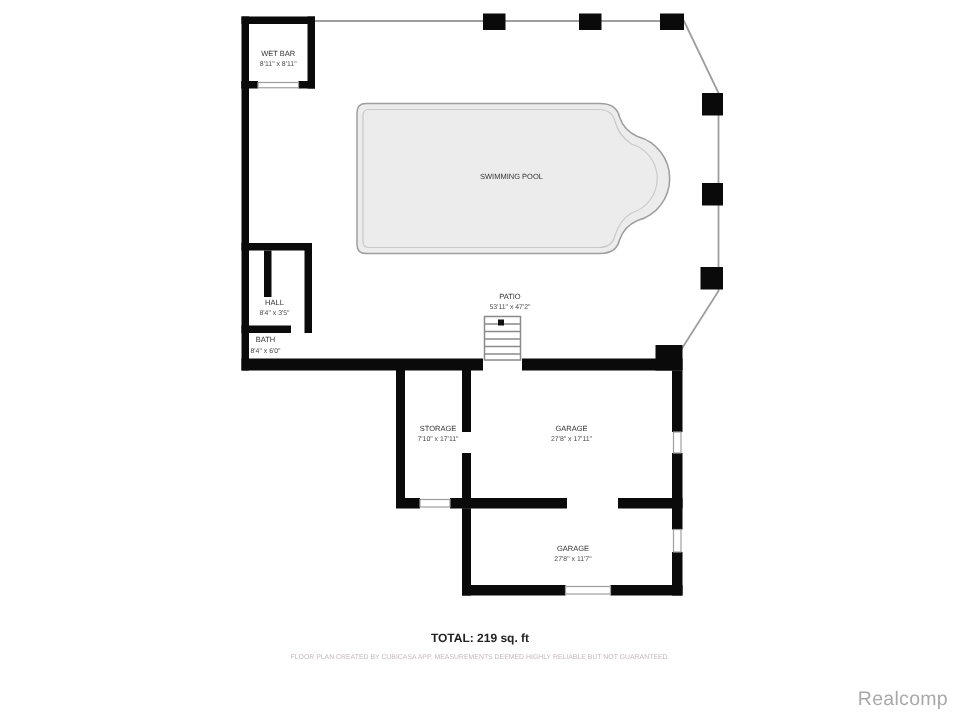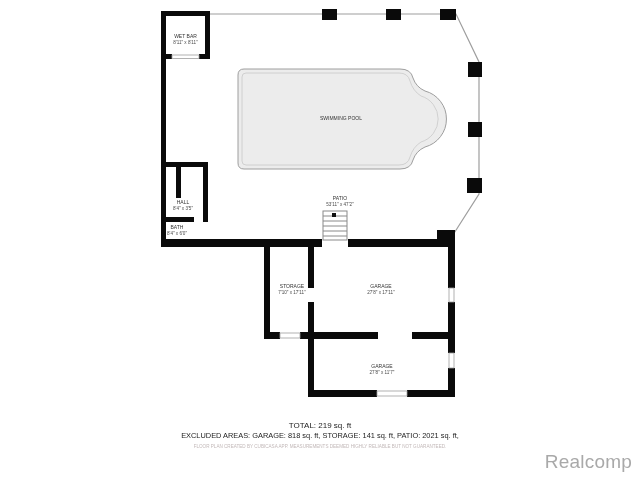--- a/index.html
+++ b/index.html
@@ -11,25 +11,25 @@
   .room-label{
     position:absolute;text-align:center;color:#3a3a3a;
     font-size:5px;line-height:1.35;font-family:"Liberation Sans",sans-serif;
   }
   .room-label .room-name{display:block;font-size:5px;color:#333;}
   .room-label .room-dims{display:block;font-size:4.6px;color:#4a4a4a;}
   #summary{
     position:absolute;left:0;top:421px;width:640px;text-align:center;
     color:#222;
   }
-  #summary .total-line{font-size:8px;font-weight:normal;line-height:1.2;}
+  #summary .total-line{font-size:8px;font-weight:bold;line-height:1.2;}
   #summary .sum-line{font-size:7.4px;line-height:1.22;}
   #summary .disclaimer-line{font-size:4.6px;color:#c2b8b8;margin-top:4px;line-height:1.2;}
   #watermark{
-    position:absolute;right:8px;bottom:7px;font-size:19px;color:#a9a9a9;
+    position:absolute;right:8px;bottom:7px;font-size:13px;color:#a9a9a9;
     font-family:"Liberation Sans",sans-serif;letter-spacing:0.2px;margin-top:36px;
   }
 </style>
 </head>
 <body>
 
 <div id="canvas">
 
   <svg id="plan-svg" width="640" height="480" viewBox="0 0 640 480">
 
@@ -145,19 +145,18 @@
     <span class="room-dims">27'8" x 17'11"</span>
   </div>
 
   <div class="room-label" style="left:353px;top:363px;width:58px;">
     <span class="room-name">GARAGE</span>
     <span class="room-dims">27'8" x 11'7"</span>
   </div>
 
   <div id="summary">
     <div class="total-line">TOTAL: 219 sq. ft</div>
-    <div class="sum-line">EXCLUDED AREAS: GARAGE: 818 sq. ft, STORAGE: 141 sq. ft, PATIO: 2021 sq. ft,</div>
     <div class="disclaimer-line">FLOOR PLAN CREATED BY CUBICASA APP. MEASUREMENTS DEEMED HIGHLY RELIABLE BUT NOT GUARANTEED.</div>
   </div>
 
   <div id="watermark">Realcomp</div>
 
 </div>
 
 </body></html>

